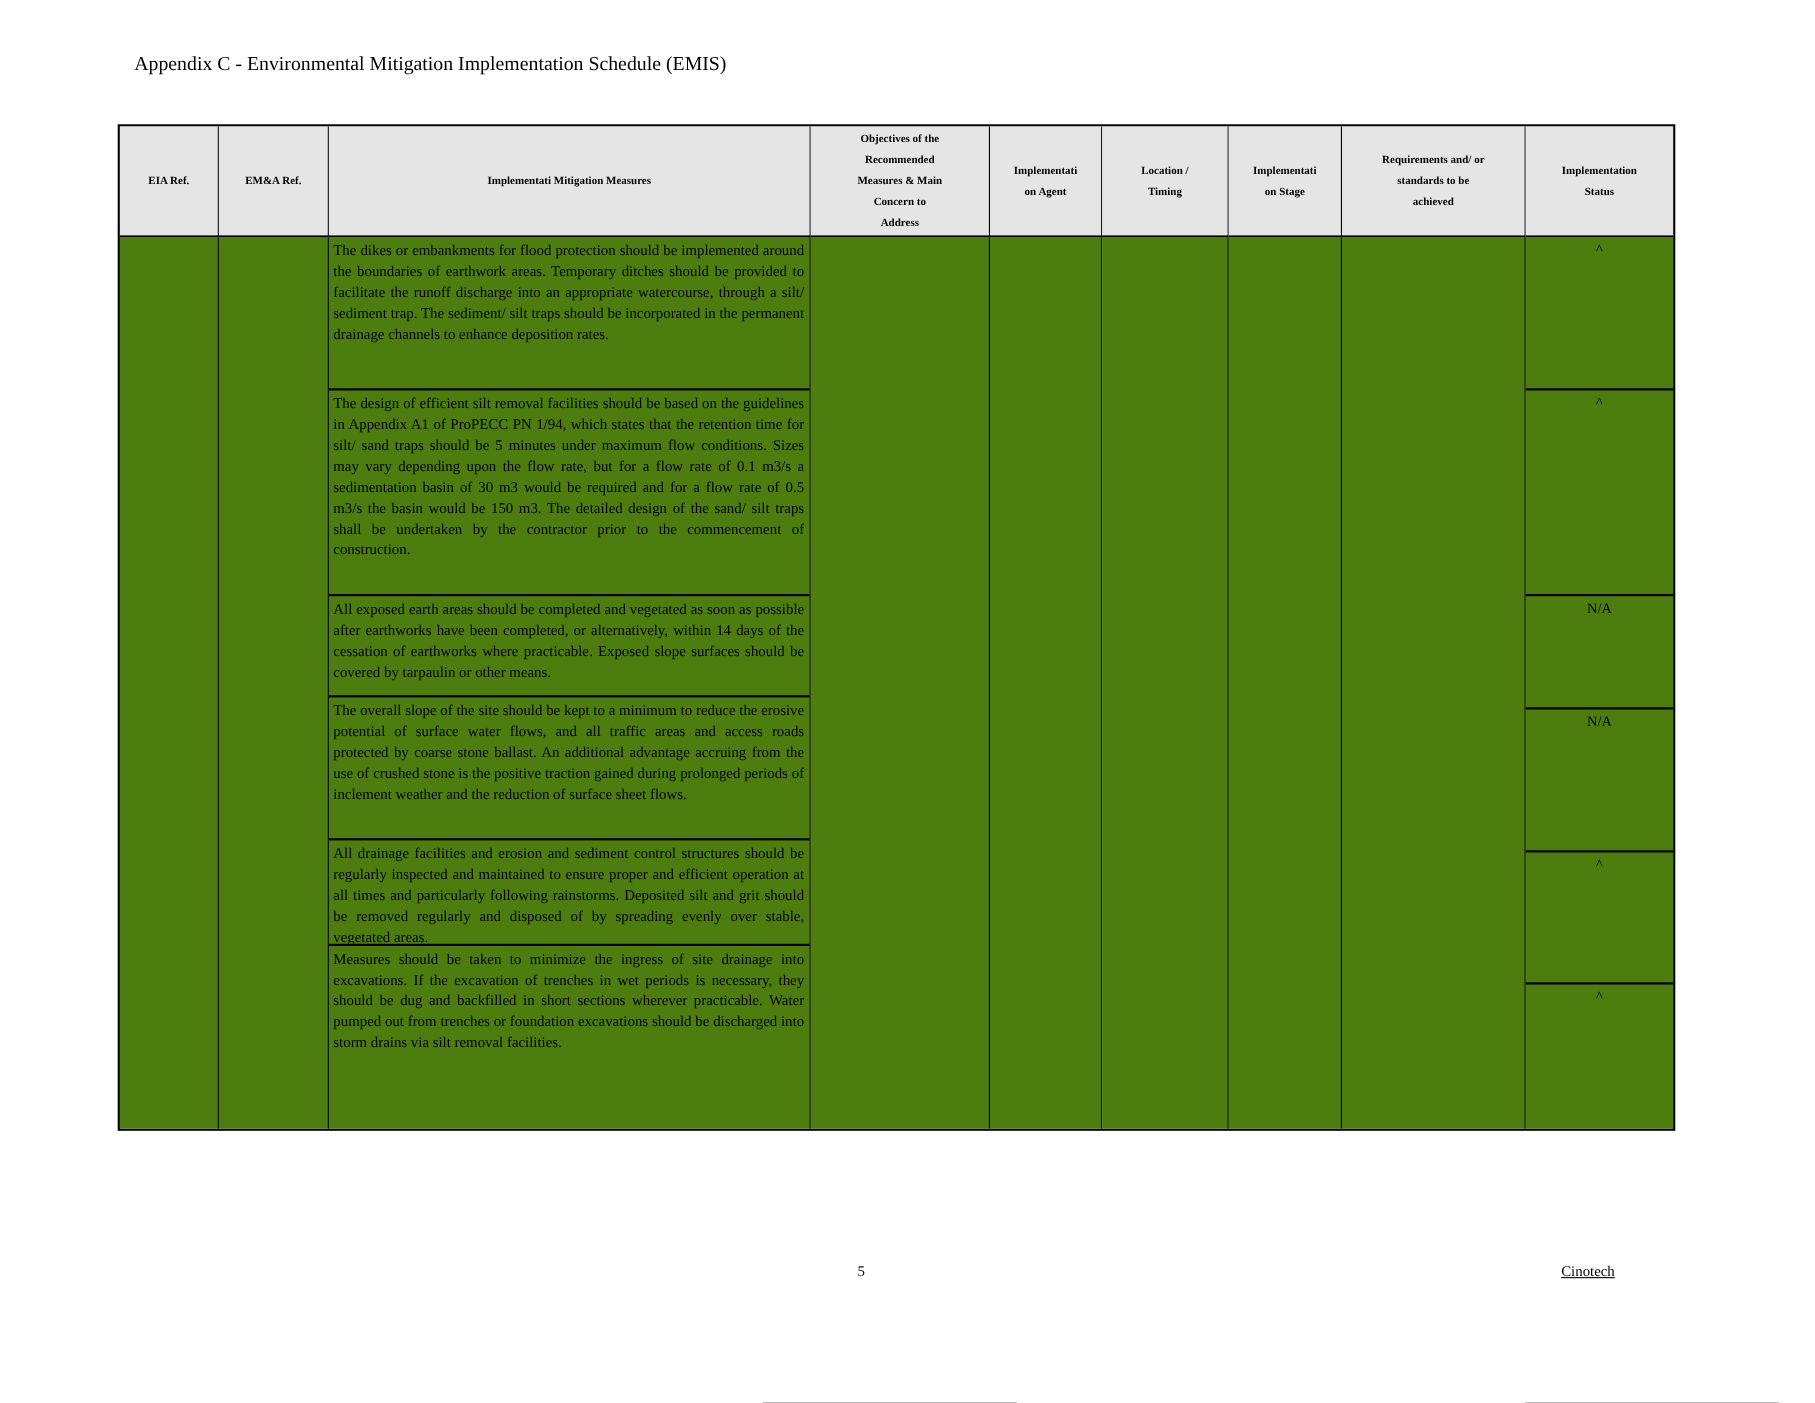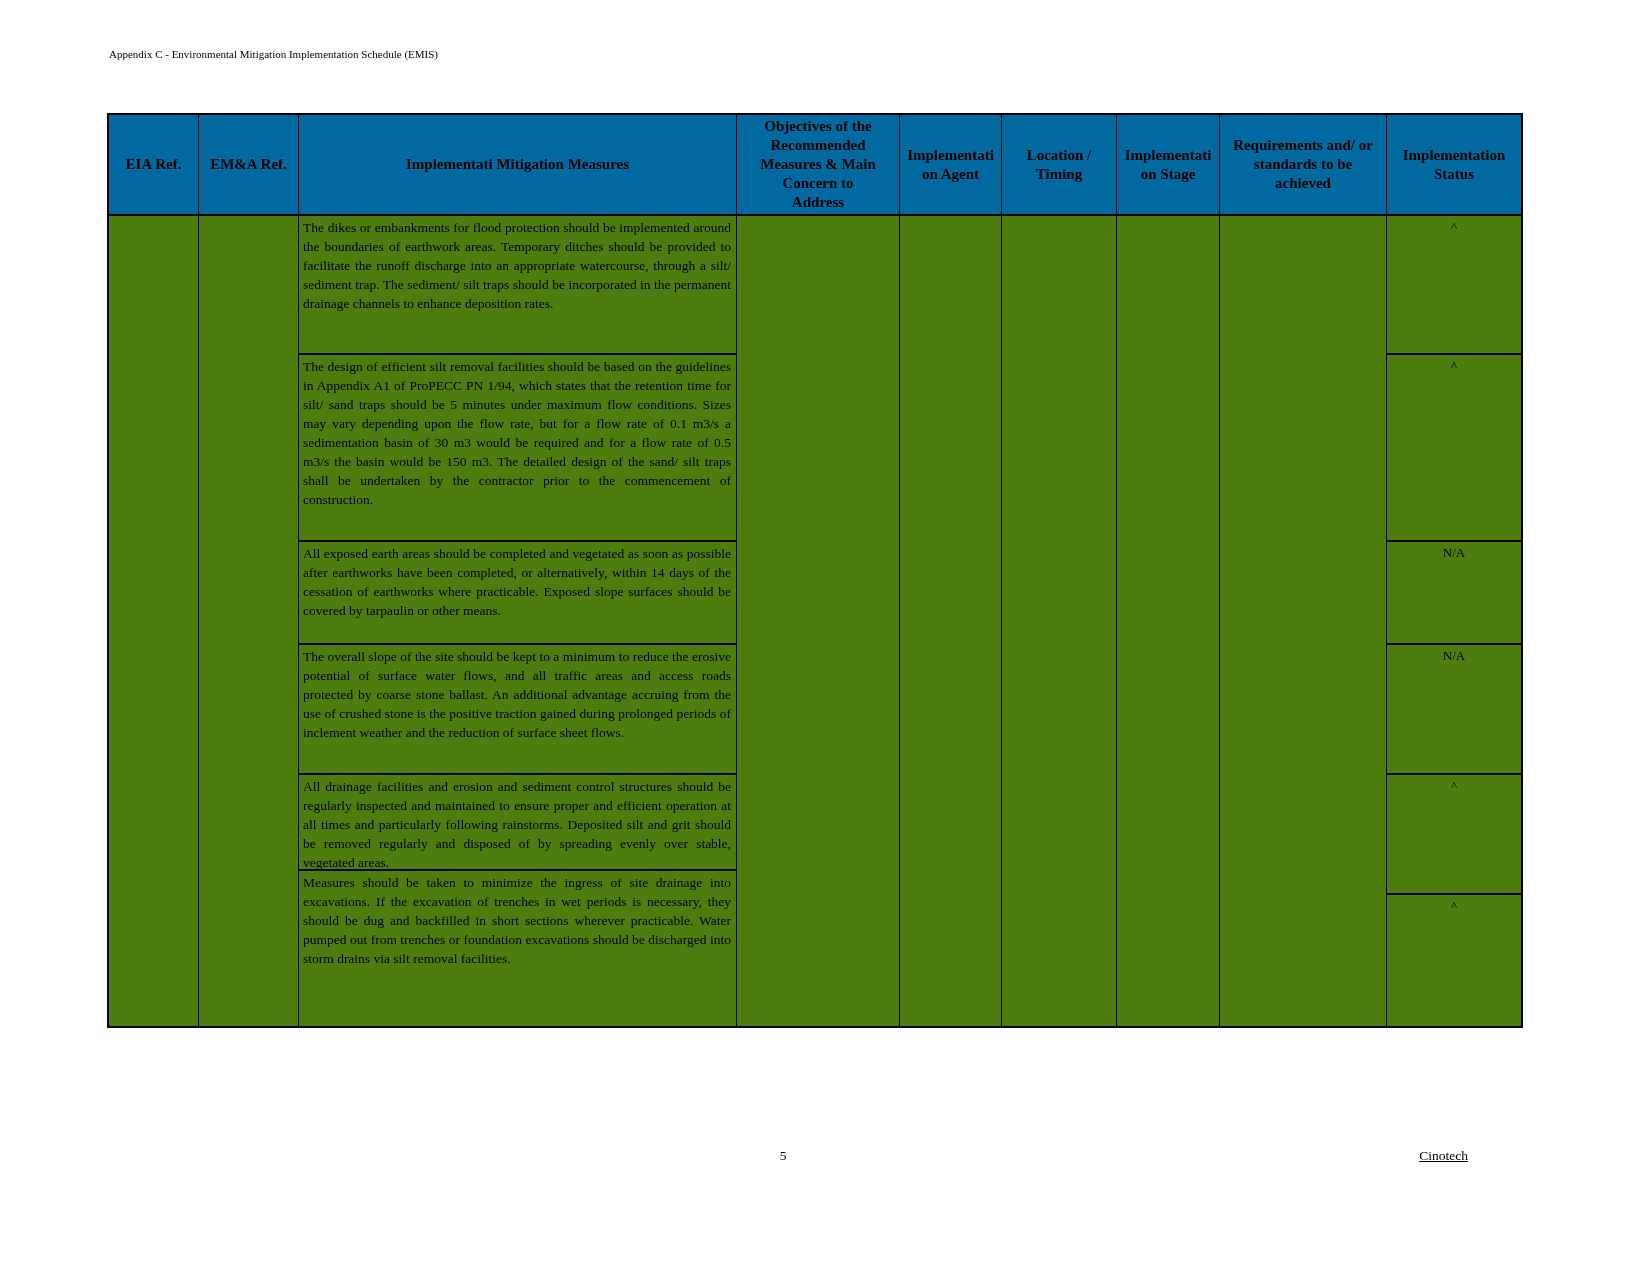--- a/index.html
+++ b/index.html
@@ -8,46 +8,46 @@
     position: relative;
     width: 1650px;
     height: 1275px;
     background: #ffffff;
     font-family: "Liberation Serif", "DejaVu Serif", serif;
     color: #000;
     overflow: hidden;
   }
   .doc-title {
     position: absolute;
-    left: 109px;
+    left: 122px;
     top: 48px;
-    font-size: 11px;
+    font-size: 18px;
     white-space: nowrap;
   }
   .emis-table {
     position: absolute;
     left: 107px;
     top: 113px;
     width: 1416px;
     height: 915px;
     border: 2px solid #000;
     display: grid;
     grid-template-columns: 90px 100px 438px 163px 102px 115px 103px 167px 1fr;
     grid-template-rows: 101px 1fr;
   }
   .th {
-    background: #0369a1;
+    background: #e5e5e5;
     border-right: 1px solid #000;
     border-bottom: 2px solid #000;
     display: flex;
     align-items: center;
     justify-content: center;
     text-align: center;
     font-weight: bold;
-    font-size: 15px;
+    font-size: 10px;
     line-height: 19px;
     white-space: pre-line;
     padding: 2px;
   }
   .th:nth-child(9) { border-right: none; }
   .body-cell {
     border-right: 1px solid #000;
     background: #4d7c0f;
   }
   .body-cell.last { border-right: none; }
@@ -117,21 +117,21 @@
 achieved</div>
     <div class="th">Implementation
 Status</div>
 
     <div class="body-cell"></div>
     <div class="body-cell"></div>
 
     <div class="body-cell stack">
       <div class="sub measure" style="height:139px">The dikes or embankments for flood protection should be implemented around the boundaries of earthwork areas.  Temporary ditches should be provided to facilitate the runoff discharge into an appropriate watercourse, through a silt/ sediment trap.  The sediment/ silt traps should be incorporated in the permanent drainage channels to enhance deposition rates.</div>
       <div class="sub measure" style="height:187px">The design of efficient silt removal facilities should be based on the guidelines in Appendix A1 of ProPECC PN 1/94, which states that the retention time for silt/ sand traps should be 5 minutes under maximum flow conditions.  Sizes may vary depending upon the flow rate, but for a flow rate of 0.1 m3/s a sedimentation basin of 30 m3 would be required and for a flow rate of 0.5 m3/s the basin would be 150 m3.  The detailed design of the sand/ silt traps shall be undertaken by the contractor prior to the commencement of construction.</div>
-      <div class="sub measure" style="height:103px">All exposed earth areas should be completed and vegetated as soon as possible after earthworks have been completed, or alternatively, within 14 days of the cessation of earthworks where practicable.  Exposed slope surfaces should be covered by tarpaulin or other means.</div>
+      <div class="sub measure" style="height:92px">All exposed earth areas should be completed and vegetated as soon as possible after earthworks have been completed, or alternatively, within 14 days of the cessation of earthworks where practicable.  Exposed slope surfaces should be covered by tarpaulin or other means.</div>
       <div class="sub measure" style="height:130px">The overall slope of the site should be kept to a minimum to reduce the erosive potential of surface water flows, and all traffic areas and access roads protected by coarse stone ballast.  An additional advantage accruing from the use of crushed stone is the positive traction gained during prolonged periods of inclement weather and the reduction of surface sheet flows.</div>
       <div class="sub measure" style="height:96px">All drainage facilities and erosion and sediment control structures should be regularly inspected and maintained to ensure proper and efficient operation at all times and particularly following rainstorms.  Deposited silt and grit should be removed regularly and disposed of by spreading evenly over stable, vegetated areas.</div>
       <div class="sub measure last">Measures should be taken to minimize the ingress of site drainage into excavations.  If the excavation of trenches in wet periods is necessary, they should be dug and backfilled in short sections wherever practicable.  Water pumped out from trenches or foundation excavations should be discharged into storm drains via silt removal facilities.</div>
     </div>
 
     <div class="body-cell"></div>
     <div class="body-cell"></div>
     <div class="body-cell"></div>
     <div class="body-cell"></div>
     <div class="body-cell"></div>

